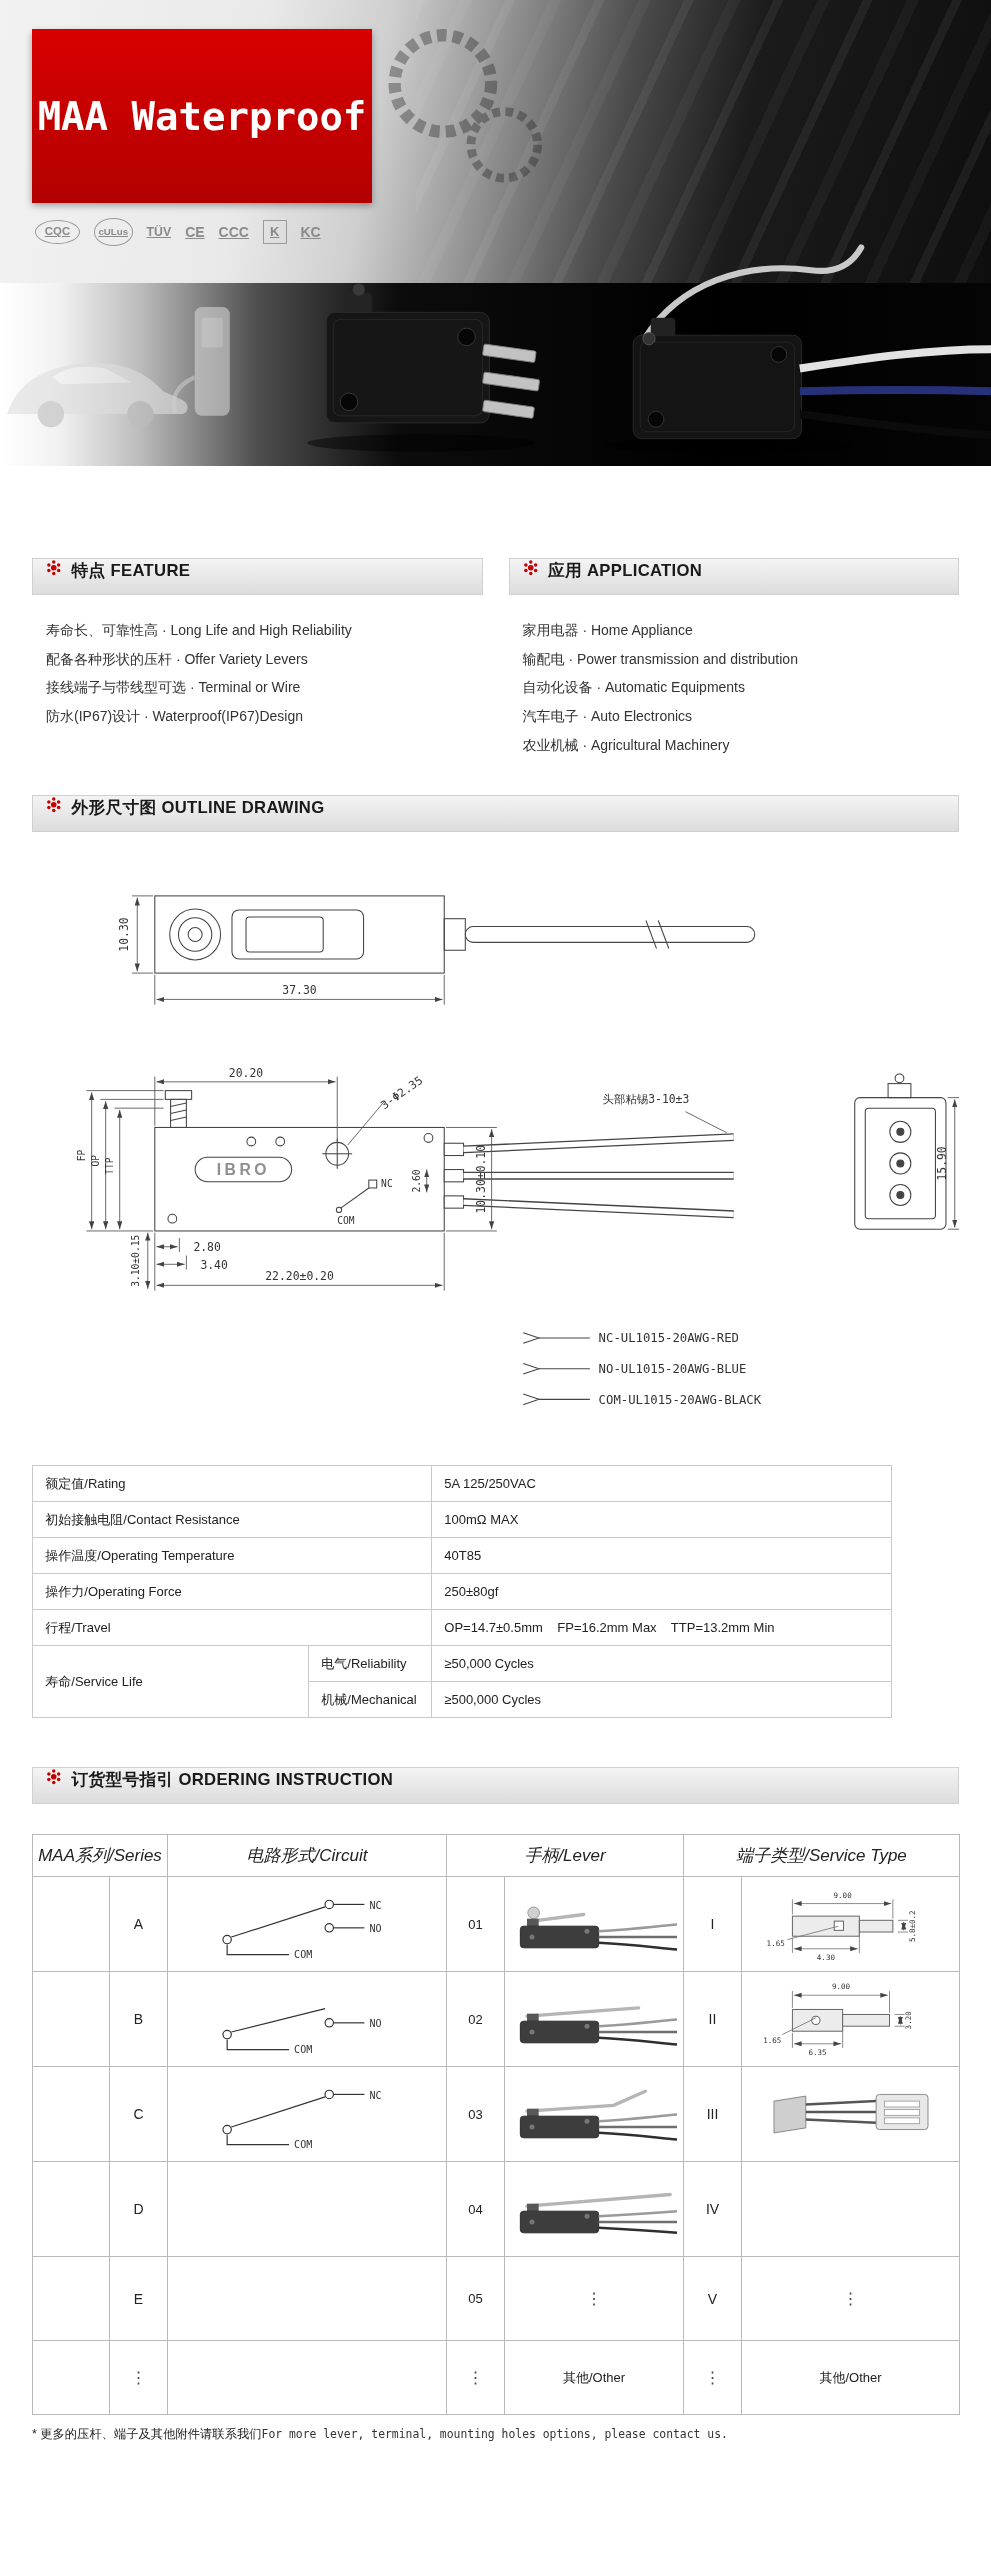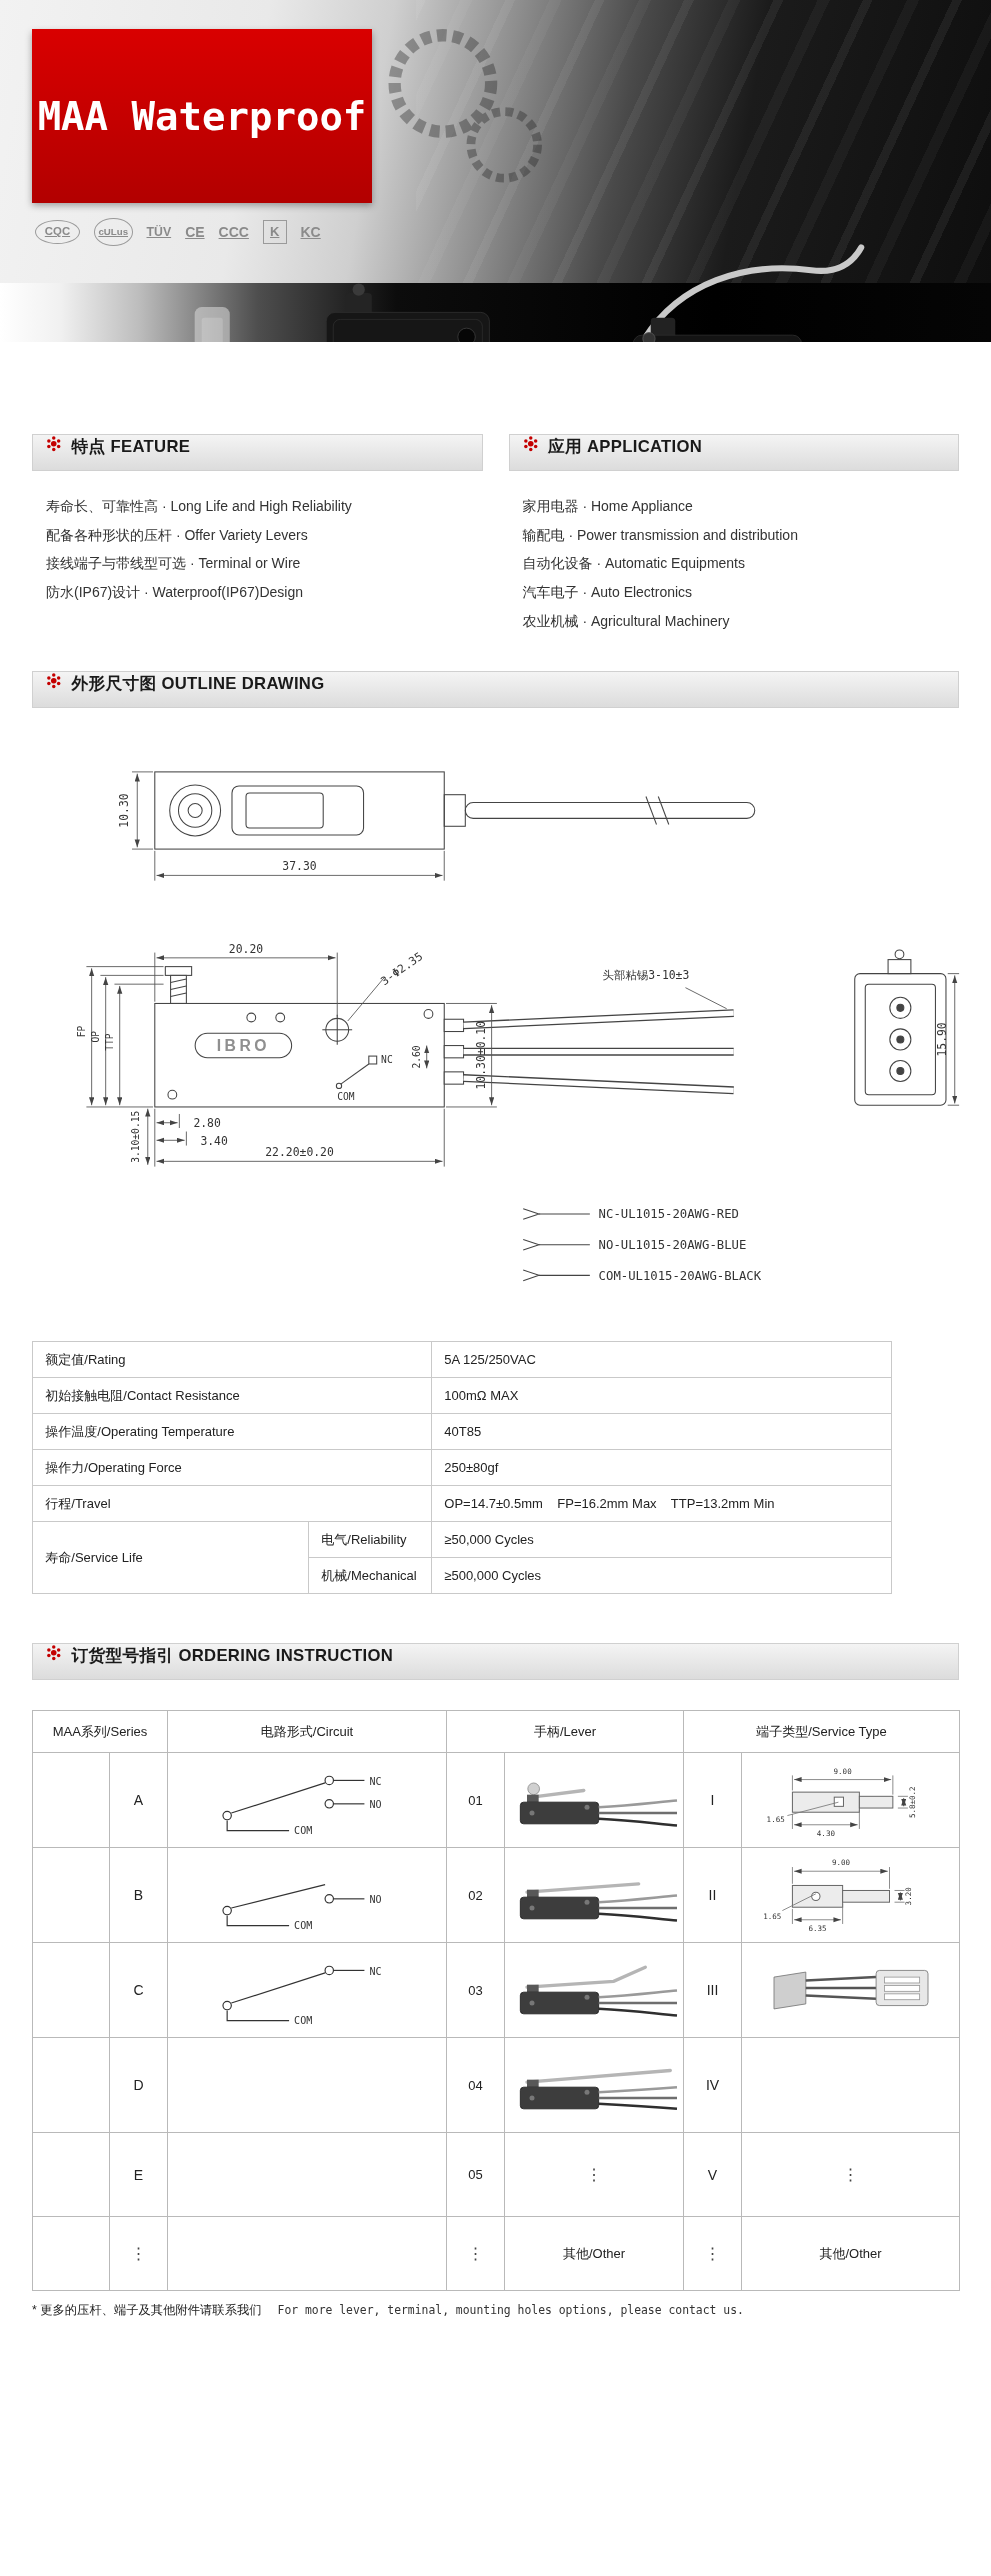--- a/index.html
+++ b/index.html
@@ -1,20 +1,20 @@
 <!DOCTYPE html>
 <html style="font-size:14px"><head>
 <meta charset="utf-8">
 <style>
   html,body{margin:0;padding:0;background:#fff;}
   body{font-family:"Liberation Sans",sans-serif;color:#222;}
   .page{width:991px;height:2576px;position:relative;background:#fff;overflow:hidden;margin:0 auto;}
 
   
-  .hero{position:relative;height:342px;overflow:hidden;background:#0f172a;}
+  .hero{position:relative;height:466px;overflow:hidden;background:#0f172a;}
   .hero-top{position:absolute;top:0;left:0;right:0;height:283px;
     background:linear-gradient(100deg,#f2f2f2 0%,#e9e9e9 26%,#cfcfcf 38%,#8e8e8e 50%,#4a4a4a 62%,#1b1b1b 74%,#0e0e0e 100%);}
   .hero-stripes{position:absolute;top:0;left:42%;right:0;height:283px;
     background:repeating-linear-gradient(115deg,rgba(255,255,255,0.06) 0 8.8px,transparent 8.8px 40px,rgba(255,255,255,0.04) 40px 51px,transparent 51px 81px);}
   .hero-band{position:absolute;top:283px;left:0;right:0;height:183px;
     background:linear-gradient(90deg,#ffffff 0%,#f1f1f1 6%,#bdbdbd 14%,#4e4e4e 26%,#0c0c0c 40%,#000 72%,#050505 100%);}
   .hero-art{position:absolute;inset:0;width:991px;height:466px;}
   .red-box{position:absolute;top:29px;left:32px;width:340px;height:174px;
     background:linear-gradient(180deg,#d90000,#b20000);box-shadow:0 2.6px 7px rgba(0,0,0,.35);
     display:flex;align-items:center;justify-content:center;}
@@ -47,35 +47,35 @@
   .outline-svg .mono14{font-size:14px;}
   .outline-svg .brand{font-family:"Liberation Sans",sans-serif;font-size:18px;font-weight:bold;fill:#8f8f8f;letter-spacing:4px;}
 
   
   .param-table{width:860px;border-collapse:collapse;margin-top:30px;font-size:13px;color:#222;border:0.9px solid #9a9a9a;}
   .param-table td{border:0.9px solid #c9c9c9;height:35px;padding:0 12.3px;background:#fff;}
   .param-table td.val{white-space:pre-wrap;}
 
   
   .order-table{width:928px;border-collapse:collapse;margin-top:30px;font-size:13px;color:#222;text-align:center;border:0.9px solid #9a9a9a;}
-  .order-table th{border:0.9px solid #b9b9b9;height:39px;font-weight:normal;font-size:13px;background:#fff;}
+  .order-table th{border:0.9px solid #b9b9b9;height:39px;font-weight:normal;font-size:17px;background:#fff;font-style:italic;}
   .order-table td{border:0.9px solid #b9b9b9;background:#fff;vertical-align:middle;}
   .order-table tr.rw{height:95px;}
   .order-table tr.rw-e{height:84px;}
   .order-table tr.rw-o{height:74px;}
   .cell-letter{font-size:14px;}
   .cell-code{font-size:13px;}
   .cell-roman{font-size:14px;}
   .cell-dots{font-size:16px;color:#444;}
   .ckt{width:219px;height:77px;display:block;margin:0 auto;}
   .ckt text{font-family:"DejaVu Sans Mono",monospace;font-size:12px;fill:#333;}
   .lev{width:175px;height:67px;display:block;margin:0 auto;}
   .term{width:202px;height:77px;display:block;margin:0 auto;}
   .term .td{font-family:"DejaVu Sans Mono",monospace;font-size:9px;fill:#333;}
-  .note{margin-top:10.5px;display:flex;gap:16px;align-items:baseline;}
+  .note{margin-top:10.5px;display:flex;align-items:baseline;}
   .note-cn{font-size:12.3px;color:#222;}
   .note-en{font-family:"DejaVu Sans Mono","Liberation Mono",monospace;font-size:11.4px;color:#333;}
 </style>
 </head>
 <body>
 
 <div class="page">
 
   <header class="hero">
     <div class="hero-top"></div>

